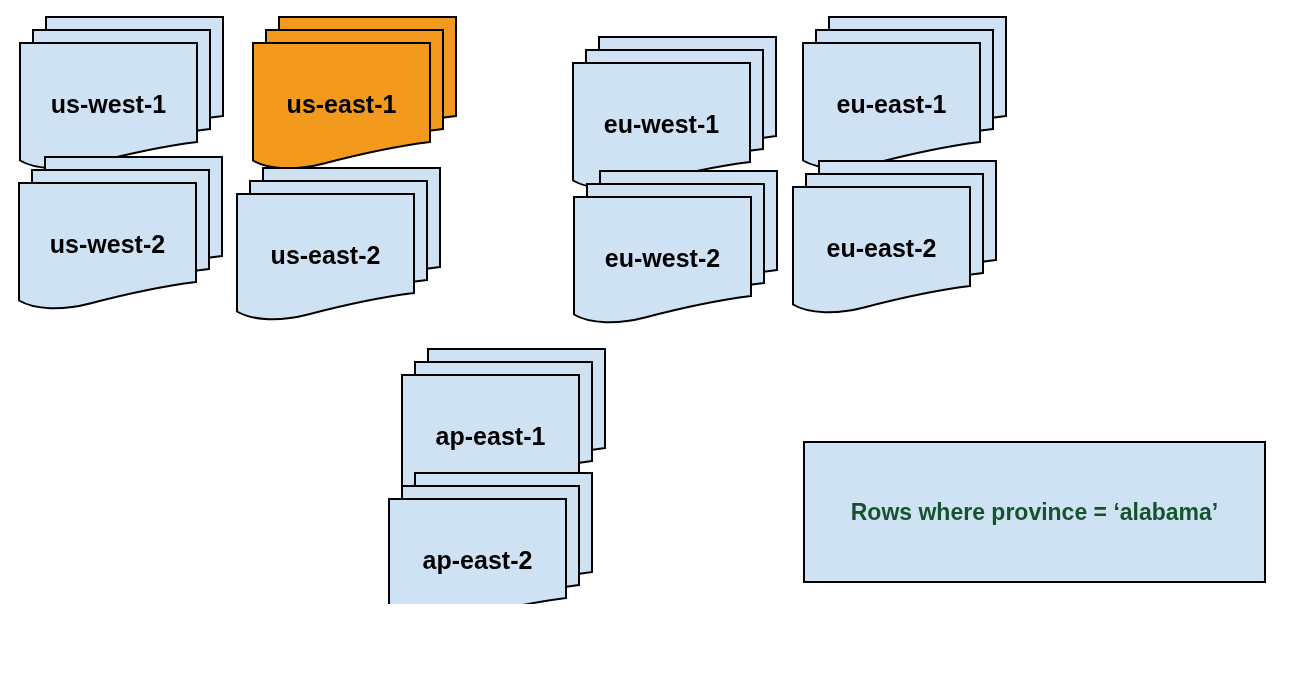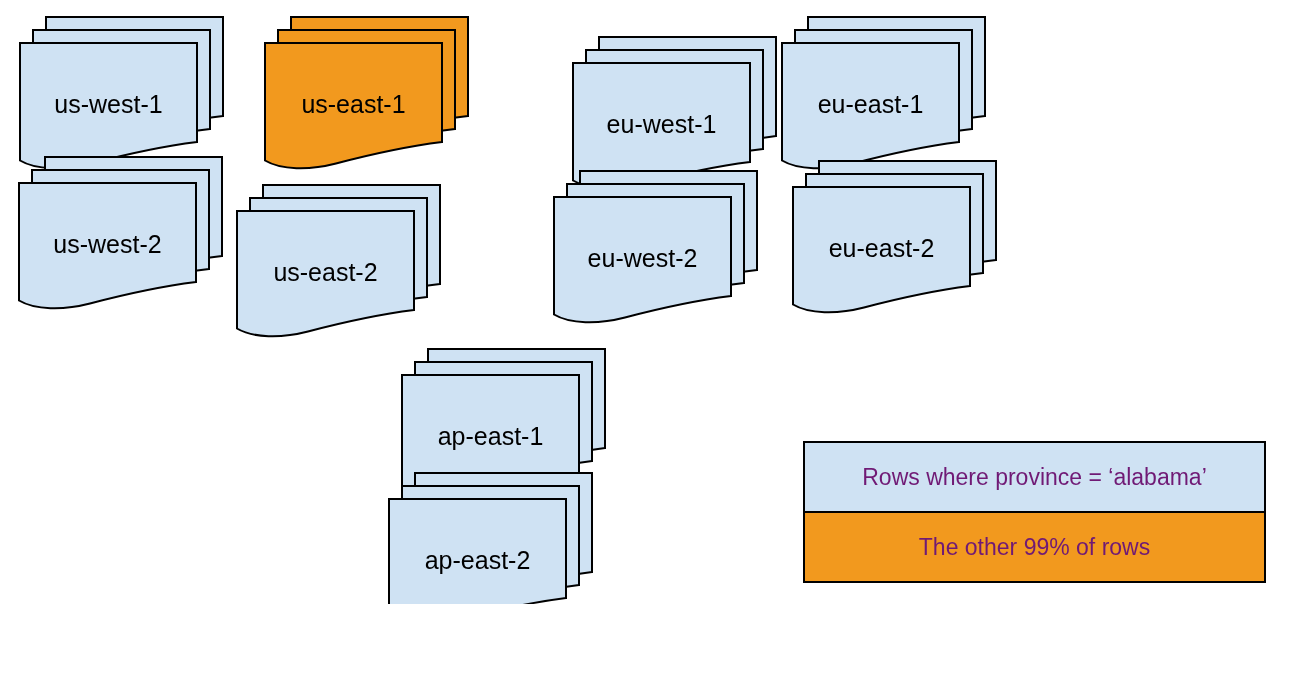--- a/index.html
+++ b/index.html
@@ -7,20 +7,21 @@
     padding: 0;
     background: #ffffff;
   }
   #canvas {
     position: relative;
     width: 1296px;
     height: 604px;
     background: #ffffff;
     overflow: hidden;
     font-family: "Liberation Sans", sans-serif;
+    font-weight: bold;
   }
   .stack {
     position: absolute;
   }
   .stack svg {
     display: block;
     overflow: visible;
   }
   .stack text {
     font-family: "Liberation Sans", sans-serif;
@@ -37,78 +38,78 @@
     flex: 1;
     display: flex;
     align-items: center;
     justify-content: center;
   }
   .legend-row + .legend-row {
     border-top: 2px solid #000000;
   }
   .legend-row span {
     font-size: 23px;
-    color: #701a75;
+    color: #14532d;
   }
 </style>
 </head>
 <body>
 
 <div id="canvas">
 
   <div id="stacks">
       <div class="stack" style="left: 19px; top: 16px;">
         <svg width="206" height="157">
           <path d="M0 0 L177 0 L177 99 C141 103.5 107 111 71 120.5 C44 127.5 16 127 0 117.5 Z" transform="translate(27 1)" fill="#cfe2f3" stroke="#000000" stroke-width="2"></path>
           <path d="M0 0 L177 0 L177 99 C141 103.5 107 111 71 120.5 C44 127.5 16 127 0 117.5 Z" transform="translate(14 14)" fill="#cfe2f3" stroke="#000000" stroke-width="2"></path>
           <path d="M0 0 L177 0 L177 99 C141 103.5 107 111 71 120.5 C44 127.5 16 127 0 117.5 Z" transform="translate(1 27)" fill="#cfe2f3" stroke="#000000" stroke-width="2"></path>
           <text x="89.5" y="97" text-anchor="middle" fill="#000000">us-west-1</text>
         </svg>
       </div>
-      <div class="stack" style="left: 264px; top: 16px;">
+      <div class="stack" style="left: 252px; top: 16px;">
         <svg width="206" height="157">
           <path d="M0 0 L177 0 L177 99 C141 103.5 107 111 71 120.5 C44 127.5 16 127 0 117.5 Z" transform="translate(27 1)" fill="#f2991e" stroke="#000000" stroke-width="2"></path>
           <path d="M0 0 L177 0 L177 99 C141 103.5 107 111 71 120.5 C44 127.5 16 127 0 117.5 Z" transform="translate(14 14)" fill="#f2991e" stroke="#000000" stroke-width="2"></path>
           <path d="M0 0 L177 0 L177 99 C141 103.5 107 111 71 120.5 C44 127.5 16 127 0 117.5 Z" transform="translate(1 27)" fill="#f2991e" stroke="#000000" stroke-width="2"></path>
           <text x="89.5" y="97" text-anchor="middle" fill="#000000">us-east-1</text>
         </svg>
       </div>
       <div class="stack" style="left: 572px; top: 16px; margin-top: 20px;">
         <svg width="206" height="157">
           <path d="M0 0 L177 0 L177 99 C141 103.5 107 111 71 120.5 C44 127.5 16 127 0 117.5 Z" transform="translate(27 1)" fill="#cfe2f3" stroke="#000000" stroke-width="2"></path>
           <path d="M0 0 L177 0 L177 99 C141 103.5 107 111 71 120.5 C44 127.5 16 127 0 117.5 Z" transform="translate(14 14)" fill="#cfe2f3" stroke="#000000" stroke-width="2"></path>
           <path d="M0 0 L177 0 L177 99 C141 103.5 107 111 71 120.5 C44 127.5 16 127 0 117.5 Z" transform="translate(1 27)" fill="#cfe2f3" stroke="#000000" stroke-width="2"></path>
           <text x="89.5" y="97" text-anchor="middle" fill="#000000">eu-west-1</text>
         </svg>
       </div>
-      <div class="stack" style="left: 781px; top: 16px;">
+      <div class="stack" style="left: 802px; top: 16px;">
         <svg width="206" height="157">
           <path d="M0 0 L177 0 L177 99 C141 103.5 107 111 71 120.5 C44 127.5 16 127 0 117.5 Z" transform="translate(27 1)" fill="#cfe2f3" stroke="#000000" stroke-width="2"></path>
           <path d="M0 0 L177 0 L177 99 C141 103.5 107 111 71 120.5 C44 127.5 16 127 0 117.5 Z" transform="translate(14 14)" fill="#cfe2f3" stroke="#000000" stroke-width="2"></path>
           <path d="M0 0 L177 0 L177 99 C141 103.5 107 111 71 120.5 C44 127.5 16 127 0 117.5 Z" transform="translate(1 27)" fill="#cfe2f3" stroke="#000000" stroke-width="2"></path>
           <text x="89.5" y="97" text-anchor="middle" fill="#000000">eu-east-1</text>
         </svg>
       </div>
       <div class="stack" style="left: 18px; top: 156px;">
         <svg width="206" height="157">
           <path d="M0 0 L177 0 L177 99 C141 103.5 107 111 71 120.5 C44 127.5 16 127 0 117.5 Z" transform="translate(27 1)" fill="#cfe2f3" stroke="#000000" stroke-width="2"></path>
           <path d="M0 0 L177 0 L177 99 C141 103.5 107 111 71 120.5 C44 127.5 16 127 0 117.5 Z" transform="translate(14 14)" fill="#cfe2f3" stroke="#000000" stroke-width="2"></path>
           <path d="M0 0 L177 0 L177 99 C141 103.5 107 111 71 120.5 C44 127.5 16 127 0 117.5 Z" transform="translate(1 27)" fill="#cfe2f3" stroke="#000000" stroke-width="2"></path>
           <text x="89.5" y="97" text-anchor="middle" fill="#000000">us-west-2</text>
         </svg>
       </div>
-      <div class="stack" style="left: 236px; top: 184px;">
+      <div class="stack" style="left: 236px; top: 167px;">
         <svg width="206" height="157">
           <path d="M0 0 L177 0 L177 99 C141 103.5 107 111 71 120.5 C44 127.5 16 127 0 117.5 Z" transform="translate(27 1)" fill="#cfe2f3" stroke="#000000" stroke-width="2"></path>
           <path d="M0 0 L177 0 L177 99 C141 103.5 107 111 71 120.5 C44 127.5 16 127 0 117.5 Z" transform="translate(14 14)" fill="#cfe2f3" stroke="#000000" stroke-width="2"></path>
           <path d="M0 0 L177 0 L177 99 C141 103.5 107 111 71 120.5 C44 127.5 16 127 0 117.5 Z" transform="translate(1 27)" fill="#cfe2f3" stroke="#000000" stroke-width="2"></path>
           <text x="89.5" y="97" text-anchor="middle" fill="#000000">us-east-2</text>
         </svg>
       </div>
-      <div class="stack" style="left: 553px; top: 170px;">
+      <div class="stack" style="left: 573px; top: 170px;">
         <svg width="206" height="157">
           <path d="M0 0 L177 0 L177 99 C141 103.5 107 111 71 120.5 C44 127.5 16 127 0 117.5 Z" transform="translate(27 1)" fill="#cfe2f3" stroke="#000000" stroke-width="2"></path>
           <path d="M0 0 L177 0 L177 99 C141 103.5 107 111 71 120.5 C44 127.5 16 127 0 117.5 Z" transform="translate(14 14)" fill="#cfe2f3" stroke="#000000" stroke-width="2"></path>
           <path d="M0 0 L177 0 L177 99 C141 103.5 107 111 71 120.5 C44 127.5 16 127 0 117.5 Z" transform="translate(1 27)" fill="#cfe2f3" stroke="#000000" stroke-width="2"></path>
           <text x="89.5" y="97" text-anchor="middle" fill="#000000">eu-west-2</text>
         </svg>
       </div>
       <div class="stack" style="left: 792px; top: 160px;">
         <svg width="206" height="157">
           <path d="M0 0 L177 0 L177 99 C141 103.5 107 111 71 120.5 C44 127.5 16 127 0 117.5 Z" transform="translate(27 1)" fill="#cfe2f3" stroke="#000000" stroke-width="2"></path>
@@ -132,18 +133,15 @@
           <path d="M0 0 L177 0 L177 99 C141 103.5 107 111 71 120.5 C44 127.5 16 127 0 117.5 Z" transform="translate(1 27)" fill="#cfe2f3" stroke="#000000" stroke-width="2"></path>
           <text x="89.5" y="97" text-anchor="middle" fill="#000000">ap-east-2</text>
         </svg>
       </div>
     </div>
 
   <div id="legend" style="left: 803px; top: 441px; width: 463px; height: 142px;">
     <div class="legend-row" id="legend-row-0" style="background: rgb(207, 226, 243);">
       <span>Rows where province = ‘alabama’</span>
     </div>
-    <div class="legend-row" id="legend-row-1" style="background: rgb(242, 153, 30);">
-      <span>The other 99% of rows</span>
-    </div>
   </div>
 
 </div>
 
 </body></html>

